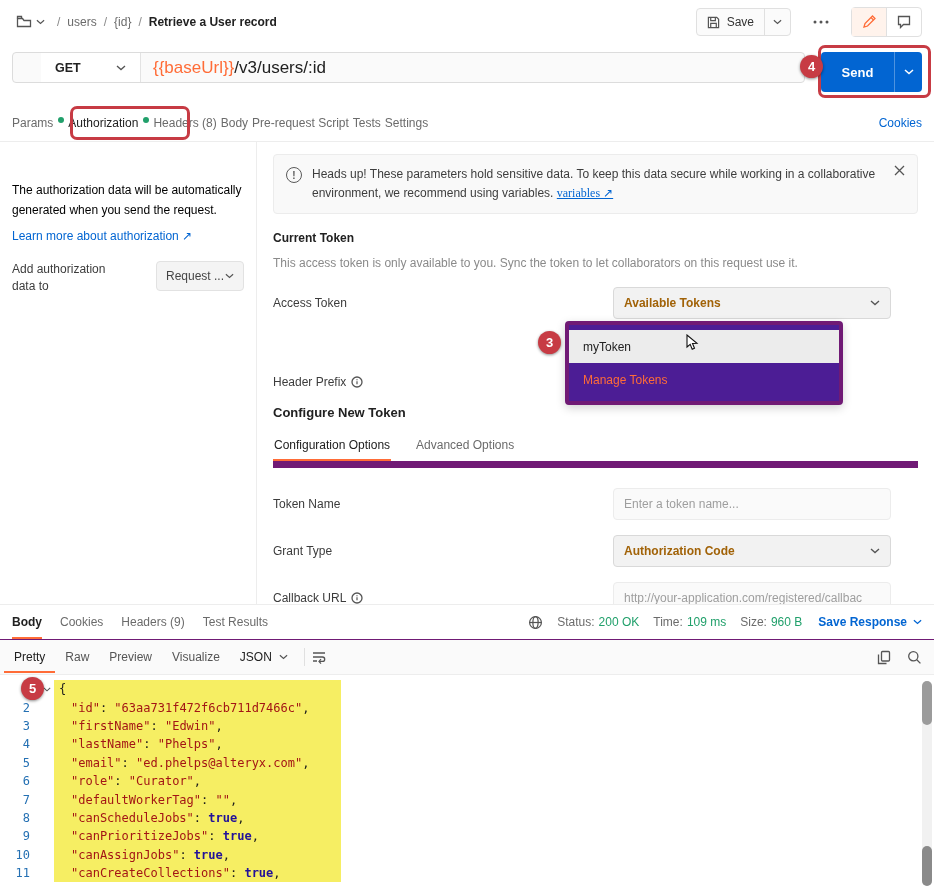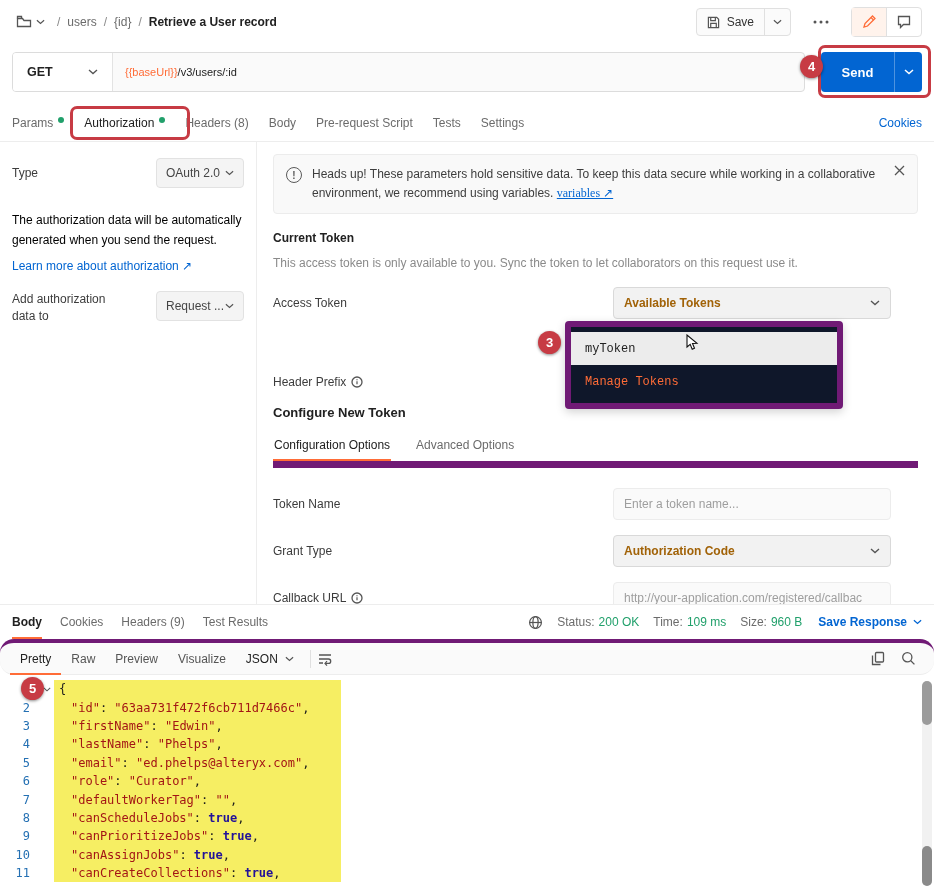--- a/index.html
+++ b/index.html
@@ -22,34 +22,34 @@
   .save-main { display: flex; align-items: center; gap: 7px; padding: 6px 10px; }
   .save-caret { display: flex; align-items: center; padding: 0 8px; border-left: 1px solid #e0e0e0; }
   .more-btn { padding: 6px 6px; }
   .edit-group { display: flex; border: 1px solid #e0e0e0; border-radius: 4px; background: #fff; }
   .edit-seg { padding: 7px 10px; }
   .edit-seg + .edit-seg { border-left: 1px solid #e0e0e0; }
   .edit-seg.hl { background: #fff3ec; }
 
   
   .request-row { position: relative; display: flex; padding: 8px 12px 12px 12px; height: 60px; }
-  .url-box { flex: 1; display: flex; height: 40px; border: 1px solid #dcdcdc; border-radius: 4px; background: #fafafa; margin-right: 16px; overflow: hidden; }
+  .url-box { flex: 1; display: flex; height: 31px; border: 1px solid #dcdcdc; border-radius: 4px; background: #fafafa; margin-right: 16px; overflow: hidden; padding-left: 28px; }
   .method { display: flex; align-items: center; justify-content: space-between; min-width: 100px; padding: 0 14px; background: #fff; border-right: 1px solid #e3e3e3; font-weight: 700; font-size: 12.5px; }
-  .url { flex: 1; display: flex; align-items: center; padding: 0 12px; font-size: 11px; white-space: nowrap; overflow: hidden; }
+  .url { flex: 1; display: flex; align-items: center; padding: 0 12px; font-size: 17px; white-space: nowrap; overflow: hidden; }
   .url .var { color: var(--variable-orange, #ff6c37); }
   .send-btn { width: 101px; height: 40px; display: flex; background: var(--link-blue, #0265d2); border-radius: 4px; color: #fff; font-weight: 700; font-size: 13px; flex: none; }
   .send-main { flex: 1; display: flex; align-items: center; justify-content: center; }
   .send-caret { width: 28px; display: flex; align-items: center; justify-content: center; border-left: 1px solid rgba(255,255,255,.3); }
   .red-box { position: absolute; border: 3px solid var(--annotation-red, #c73b44); border-radius: 7px; pointer-events: none; z-index: 8; }
   .red-box.send { right: 3px; top: 1px; width: 113px; height: 53px; }
   .badge { position: absolute; width: 23px; height: 23px; border-radius: 50%; background: var(--annotation-red, #c73b44); color: #fff; font-weight: 700; font-size: 13px; display: flex; align-items: center; justify-content: center; z-index: 9; box-shadow: 0 1px 3px rgba(0,0,0,.45); }
   .badge.b4 { right: 111px; top: 11px; }
 
   
-  .req-tabs { position: relative; display: flex; align-items: center; gap: 20px; height: 38px; padding: 0 12px; border-bottom: 1px solid #ededed; }
+  .req-tabs { position: relative; display: flex; align-items: center; gap: 4px; height: 38px; padding: 0 12px; border-bottom: 1px solid #ededed; }
   .rtab { display: flex; align-items: center; gap: 5px; color: #6b6b6b; height: 100%; }
   .rtab.active { color: #212121; }
   .dot { width: 6px; height: 6px; border-radius: 50%; background: var(--status-green, #21a06b); margin-top: -6px; }
   .cookies-link { margin-left: auto; color: var(--link-blue, #0265d2); }
   .red-box.auth { left: 70px; top: 2px; width: 120px; height: 34px; }
 
   
   .content { display: flex; height: 462px; }
   .aside { width: 257px; flex: none; border-right: 1px solid #ededed; padding: 16px 12px; }
   .aside-row { display: flex; justify-content: space-between; align-items: center; }
@@ -76,38 +76,38 @@
   .input { width: 278px; height: 32px; background: #fafafa; border: 1px solid #ececec; border-radius: 4px; padding: 0 10px; font-family: "Liberation Sans", sans-serif; font-size: 12px; color: #555; }
   .input::placeholder { color: #9e9e9e; }
   .prefix-row { margin-top: 56px; }
   .configure { margin-top: 16px; }
   .cfg-tabs { display: flex; gap: 24px; margin-top: 12px; border-bottom: 7px solid #701a75; }
   .cfg-tab { padding: 6px 1px 9px 1px; color: #6b6b6b; }
   .cfg-tab.active { color: #212121; box-shadow: inset 0 -2px 0 var(--accent-orange, #ff6c37); }
   .field-row.gap20 { margin-top: 20px; }
   .field-row.gap15 { margin-top: 15px; }
 
-  .token-menu { position: absolute; left: 308px; top: 179px; width: 278px; background: #0f172a; border: 6px solid #701a75; border-radius: 4px; box-shadow: 0 3px 10px rgba(0,0,0,.18); z-index: 6; padding: 5px 0; font-family: Liberation Mono, monospace; }
+  .token-menu { position: absolute; left: 308px; top: 179px; width: 278px; background: #4c1d95; border: 4px solid #701a75; border-radius: 4px; box-shadow: 0 3px 10px rgba(0,0,0,.18); z-index: 6; padding: 5px 0; }
   .menu-item { height: 33px; display: flex; align-items: center; padding: 0 14px; color: #212121; }
   .menu-item.hover { background: #ececec; }
   .menu-item.manage { color: var(--accent-orange, #ff6c37); }
   .badge.b3 { left: 281px; top: 189px; }
   .cursor { position: absolute; left: 428px; top: 192px; z-index: 7; }
 
   
   .response { position: relative; height: 287px; border-top: 1px solid #ededed; }
   .resp-tabs { display: flex; align-items: center; gap: 18px; height: 34px; padding: 0 12px; }
   .resp-tab { color: #6b6b6b; height: 100%; display: flex; align-items: center; }
   .resp-tab.active { color: #212121; font-weight: 700; box-shadow: inset 0 -2px 0 var(--accent-orange, #ff6c37); }
   .resp-meta { margin-left: auto; display: flex; align-items: center; gap: 6px; color: #6b6b6b; }
   .meta-pair { display: flex; gap: 4px; margin-left: 8px; }
   .green { color: var(--status-green, #21a06b); }
   .save-resp { display: flex; align-items: center; gap: 6px; color: var(--link-blue, #0265d2); margin-left: 10px; font-weight: 600; }
 
-  .resp-toolbar { display: flex; align-items: center; height: 36px; padding: 0 10px; background: #fafafa; border-top: 4px solid #701a75; border-bottom: 1px solid #ededed; border-radius: 14px; }
+  .resp-toolbar { display: flex; align-items: center; height: 36px; padding: 0 4px; background: #fafafa; border-top: 1px solid #701a75; border-bottom: 1px solid #ededed; }
   .fmt { padding: 9px 10px; color: #555; }
   .fmt.active { color: #212121; box-shadow: inset 0 -2px 0 var(--accent-orange, #ff6c37); }
   .lang-dd { display: flex; align-items: center; gap: 7px; padding: 6px 10px; color: #212121; }
   .vdiv { width: 1px; height: 18px; background: #e0e0e0; margin: 0 6px; }
   .tool-right { margin-left: auto; display: flex; align-items: center; gap: 16px; padding-right: 8px; }
 
   .code { position: relative; height: 215px; padding-top: 5px; font-family: "DejaVu Sans Mono", monospace; font-size: 12px; overflow: hidden; }
   .code-line { display: flex; height: 18.4px; align-items: center; }
   .ln { width: 40px; flex: none; text-align: right; padding-right: 10px; color: var(--line-number-blue, #2470b3); }
   .fold { width: 14px; flex: none; display: flex; align-items: center; justify-content: center; color: #777; }
@@ -237,29 +237,20 @@
     <div class="rtab">
         <span>Settings</span>
       </div>
     <span class="cookies-link">Cookies</span>
     <div class="red-box auth"></div>
   </nav>
 
   <div class="content">
 
     <aside class="aside">
-      <div class="aside-row">
-        <span class="lbl">Type</span>
-        <div class="select-sm">
-          <span>OAuth 2.0</span>
-          <svg class="ic" width="9" height="6" viewBox="0 0 10 6">
-              <path d="M1 1l4 3.6L9 1"></path>
-            </svg>
-        </div>
-      </div>
       <p class="aside-desc">The authorization data will be automatically generated when you send the request.</p>
       <a class="aside-link">Learn more about authorization ↗</a>
       <div class="aside-row top-align">
         <span class="lbl two-line">Add authorization data to</span>
         <div class="select-sm">
           <span>Request ...</span>
           <svg class="ic" width="9" height="6" viewBox="0 0 10 6">
               <path d="M1 1l4 3.6L9 1"></path>
             </svg>
         </div>

